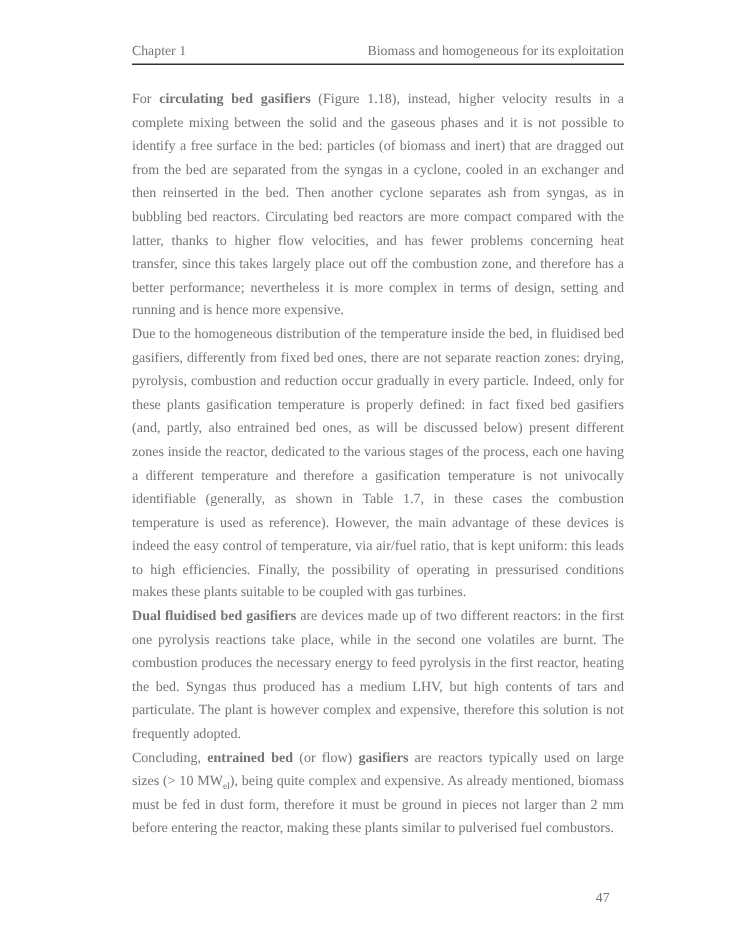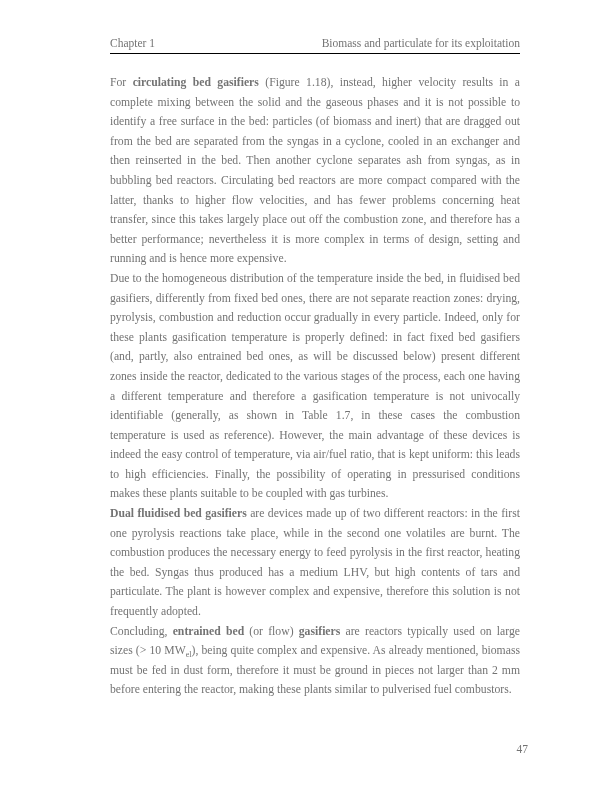--- a/index.html
+++ b/index.html
@@ -50,33 +50,33 @@
     margin: 0;
     padding: 0;
     font-family: Liberation Serif, serif;
   }
   .body-text sub {
     font-size: 8px;
     line-height: 0;
   }
   .footer {
     position: absolute;
-    right: 84px;
+    right: 104px;
     bottom: 37px;
     font-size: 11.5px;
   }
 </style>
 </head>
 <body>
 
 <div class="page">
 
   <div class="header">
     <span>Chapter 1</span>
-    <span>Biomass and particulate for its exploitation</span>
+    <span>Biomass and homogeneous for its exploitation</span>
   </div>
 
   <div class="header-rule"></div>
 
   <div class="body-text">
       <p><span>For </span><span style="font-weight: bold;">circulating bed gasifiers</span><span> (Figure 1.18), instead, higher velocity results in a complete mixing between the solid and the gaseous phases and it is not possible to identify a free surface in the bed: particles (of biomass and inert) that are dragged out from the bed are separated from the syngas in a cyclone, cooled in an exchanger and then reinserted in the bed. Then another cyclone separates ash from syngas, as in bubbling bed reactors. Circulating bed reactors are more compact compared with the latter, thanks to higher flow velocities, and has fewer problems concerning heat transfer, since this takes largely place out off the combustion zone, and therefore has a better performance; nevertheless it is more complex in terms of design, setting and running and is hence more expensive.</span></p>
       <p><span>Due to the homogeneous distribution of the temperature inside the bed, in fluidised bed gasifiers, differently from fixed bed ones, there are not separate reaction zones: drying, pyrolysis, combustion and reduction occur gradually in every particle. Indeed, only for these plants gasification temperature is properly defined: in fact fixed bed gasifiers (and, partly, also entrained bed ones, as will be discussed below) present different zones inside the reactor, dedicated to the various stages of the process, each one having a different temperature and therefore a gasification temperature is not univocally identifiable (generally, as shown in Table 1.7, in these cases the combustion temperature is used as reference). However, the main advantage of these devices is indeed the easy control of temperature, via air/fuel ratio, that is kept uniform: this leads to high efficiencies. Finally, the possibility of operating in pressurised conditions makes these plants suitable to be coupled with gas turbines.</span></p>
       <p><span style="font-weight: bold;">Dual fluidised bed gasifiers</span><span> are devices made up of two different reactors: in the first one pyrolysis reactions take place, while in the second one volatiles are burnt. The combustion produces the necessary energy to feed pyrolysis in the first reactor, heating the bed. Syngas thus produced has a medium LHV, but high contents of tars and particulate. The plant is however complex and expensive, therefore this solution is not frequently adopted.</span></p>
       <p><span>Concluding, </span><span style="font-weight: bold;">entrained bed</span><span> (or flow) </span><span style="font-weight: bold;">gasifiers</span><span> are reactors typically used on large sizes (&gt; 10 MW</span><sub>el</sub><span>), being quite complex and expensive. As already mentioned, biomass must be fed in dust form, therefore it must be ground in pieces not larger than 2 mm before entering the reactor, making these plants similar to pulverised fuel combustors.</span></p>
     </div>

